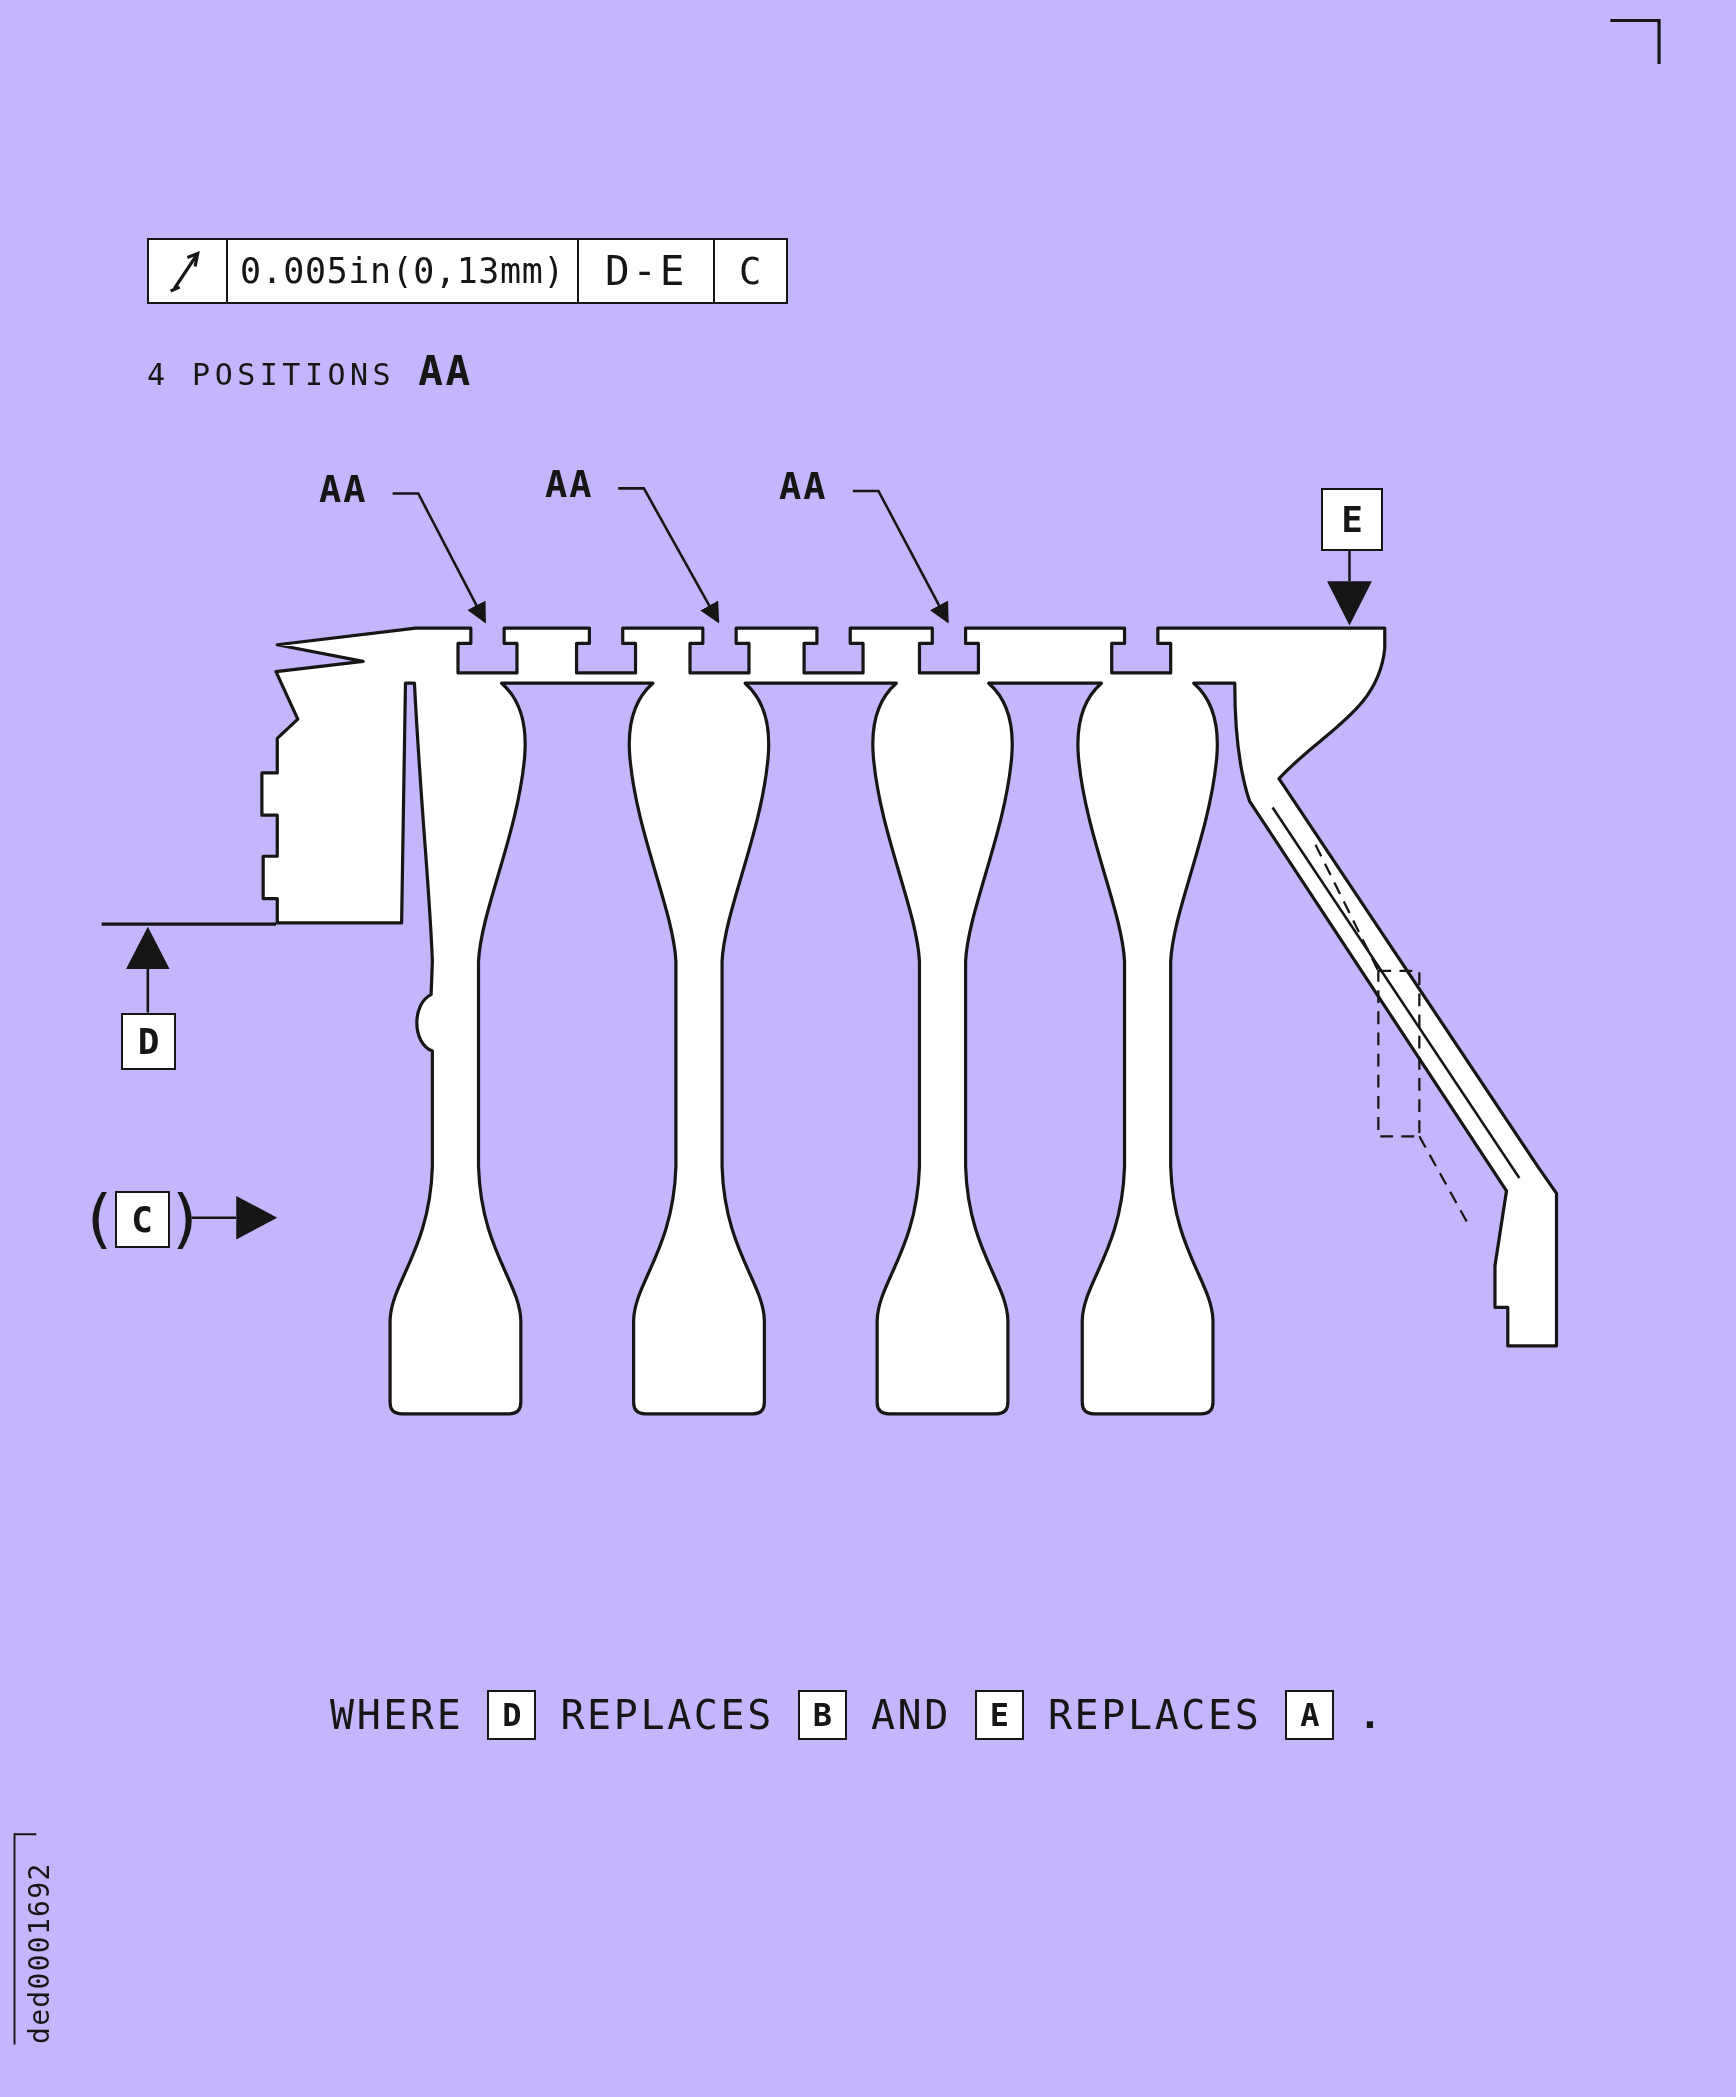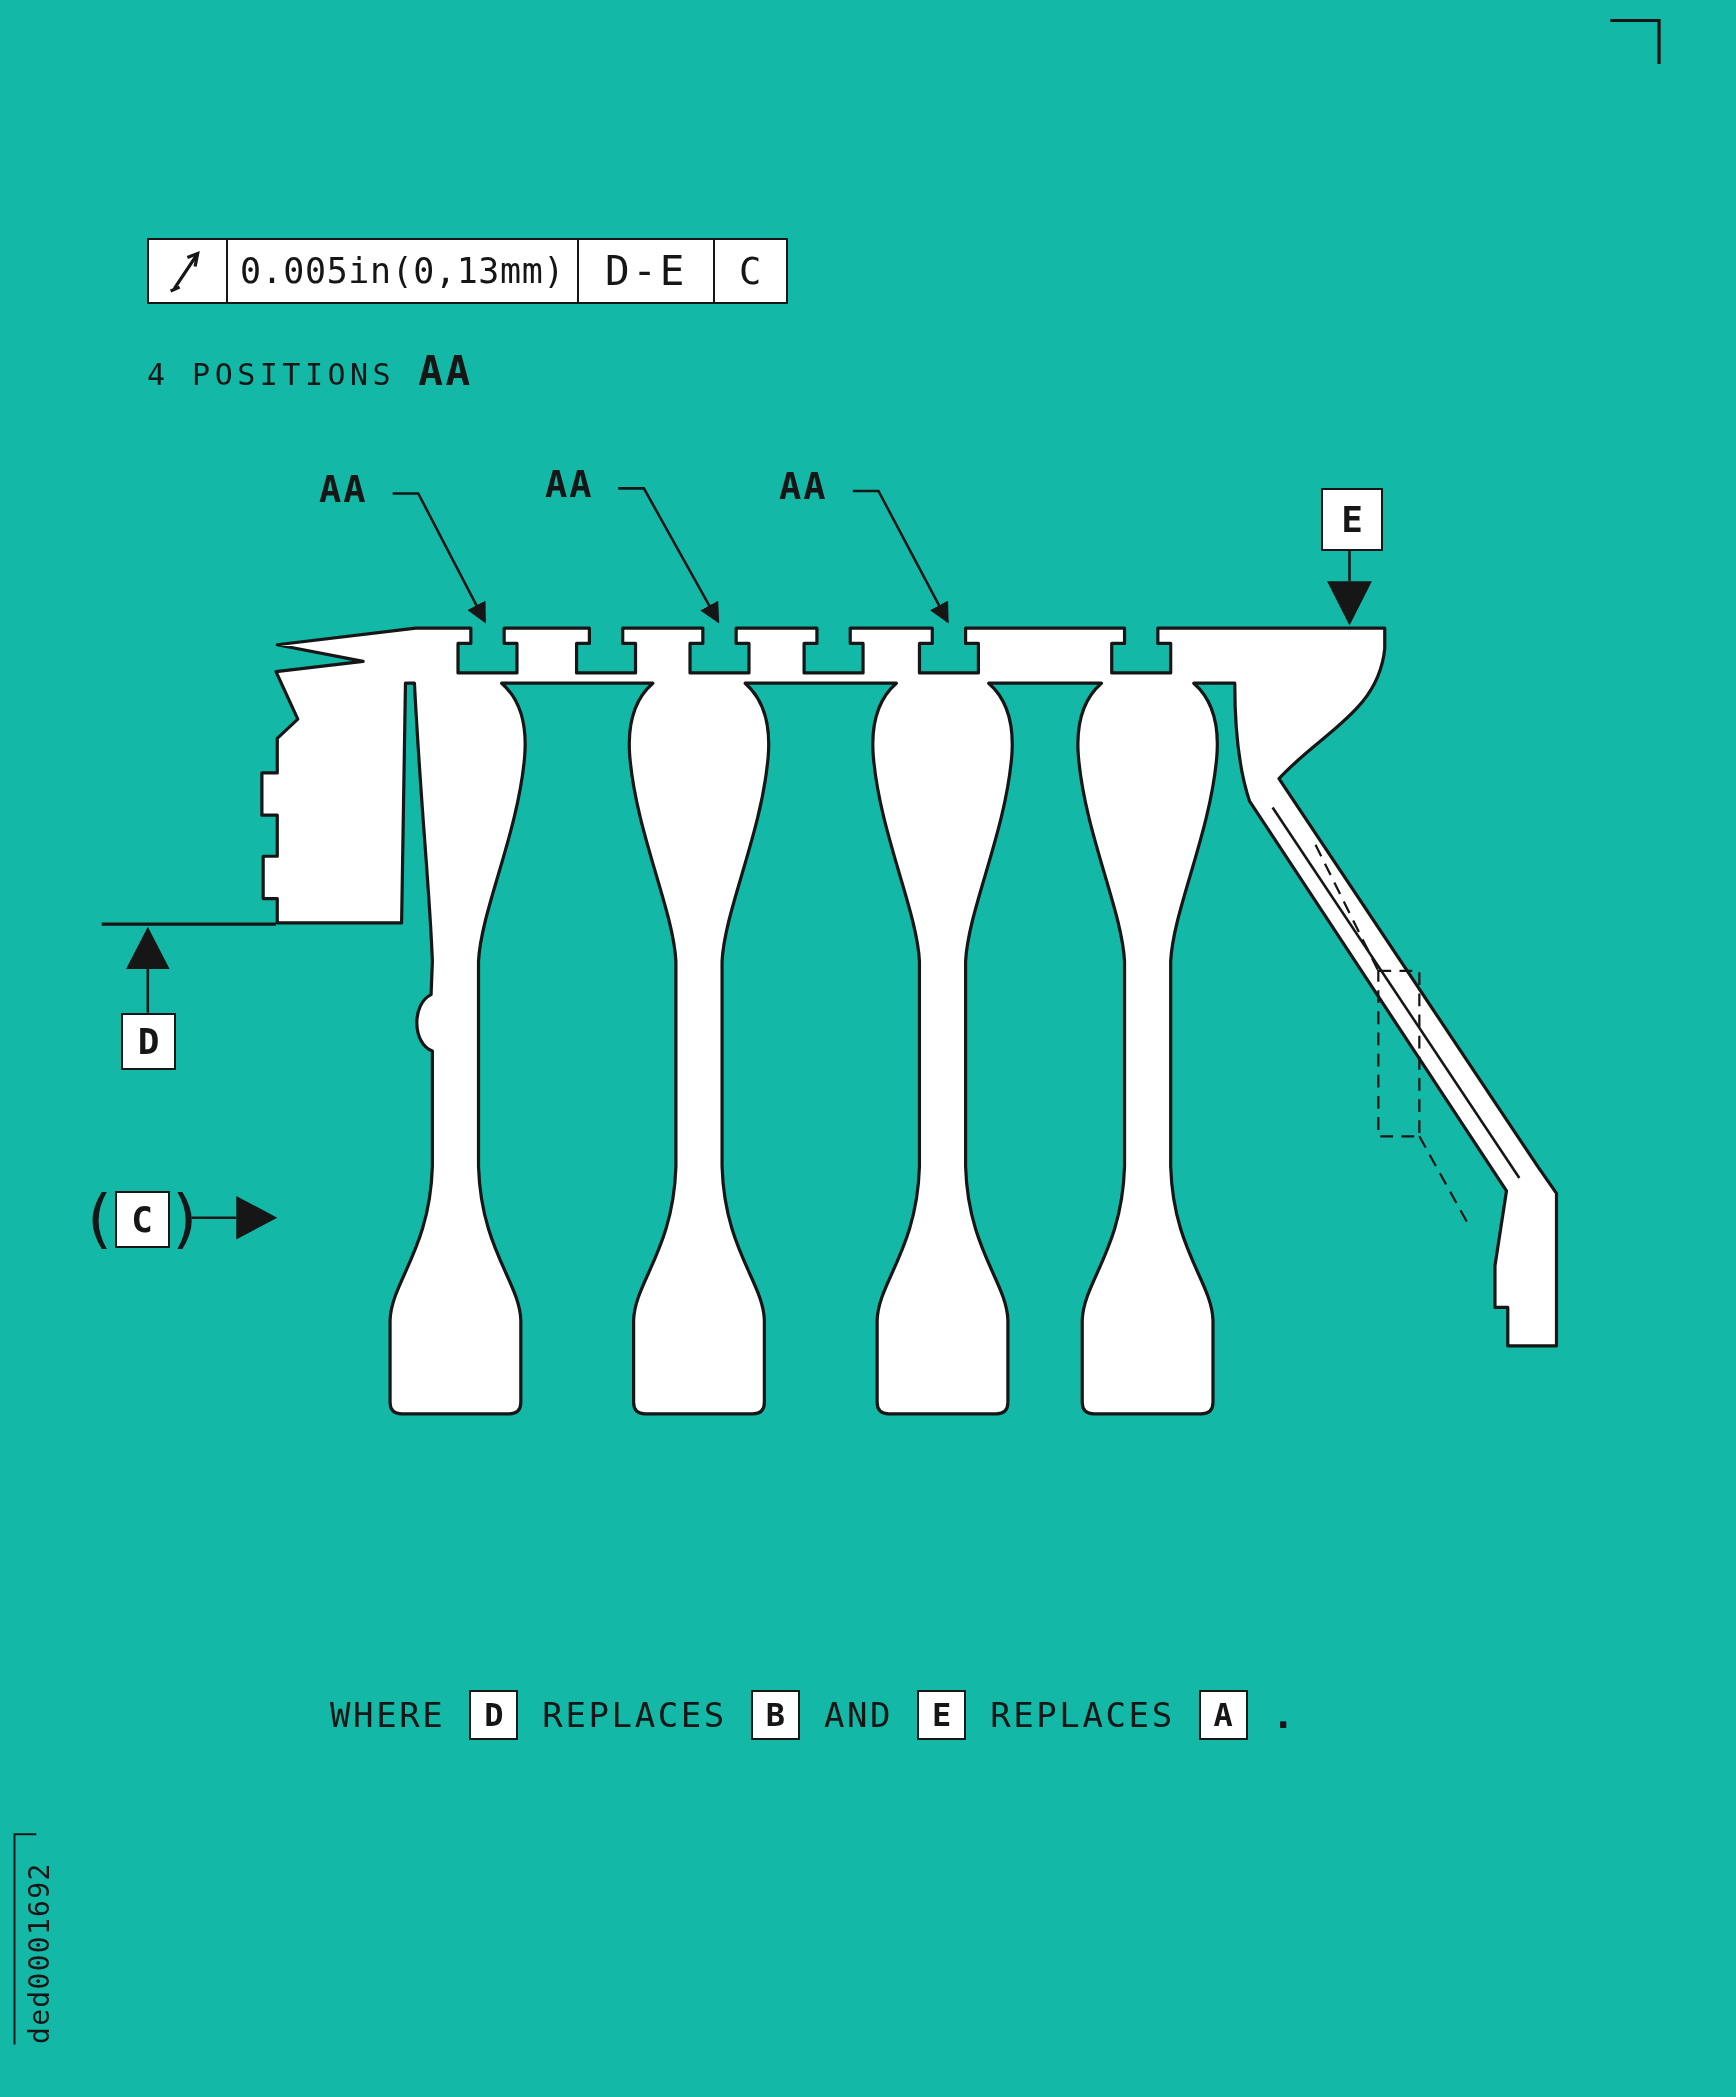--- a/index.html
+++ b/index.html
@@ -1,19 +1,19 @@
 <!DOCTYPE html>
 <html style="font-size:10.3px"><head>
 <meta charset="utf-8">
 <style>
   html,body{margin:0;padding:0;background:#ffffff;}
   #sheet{
     position:relative;
     width:1737px;height:2097px;
-    background:#14b8a6;
+    background:#c4b5fd;
     font-family:"DejaVu Sans Mono","Liberation Mono",monospace;
     color:#161616;
     overflow:hidden;
   }
   .abs{position:absolute;}
 
   
   .fcf{
     display:flex;align-items:stretch;
     border:2.6px solid #161616;
@@ -41,21 +41,21 @@
     display:flex;align-items:center;justify-content:center;
     border:2.6px solid #161616;background:#fff;
     width:51px;height:53px;font-size:36px;font-weight:bold;
   }
   .paren{font-size:64px;font-weight:400;line-height:53px;
     font-family:"DejaVu Sans","Liberation Sans",sans-serif;}
   .c-group{display:flex;align-items:center;gap:2.6px;}
 
   .caption1{font-size:37px;letter-spacing:1.9px;white-space:nowrap;}
   .caption2{display:flex;align-items:center;gap:24px;white-space:nowrap;}
-  .caption2 .w{font-size:34px;letter-spacing:2.6px;}
+  .caption2 .w{font-size:40px;letter-spacing:2.6px;}
   .caption2 .datum-box{width:45px;height:46px;font-size:32px;}
   .caption2 .period{font-size:38px;font-weight:bold;}
 
   .docnum{
     font-size:28px;letter-spacing:1.3px;
     transform:rotate(-90deg);transform-origin:0 0;
     white-space:nowrap;
   }
 </style>
 </head>

